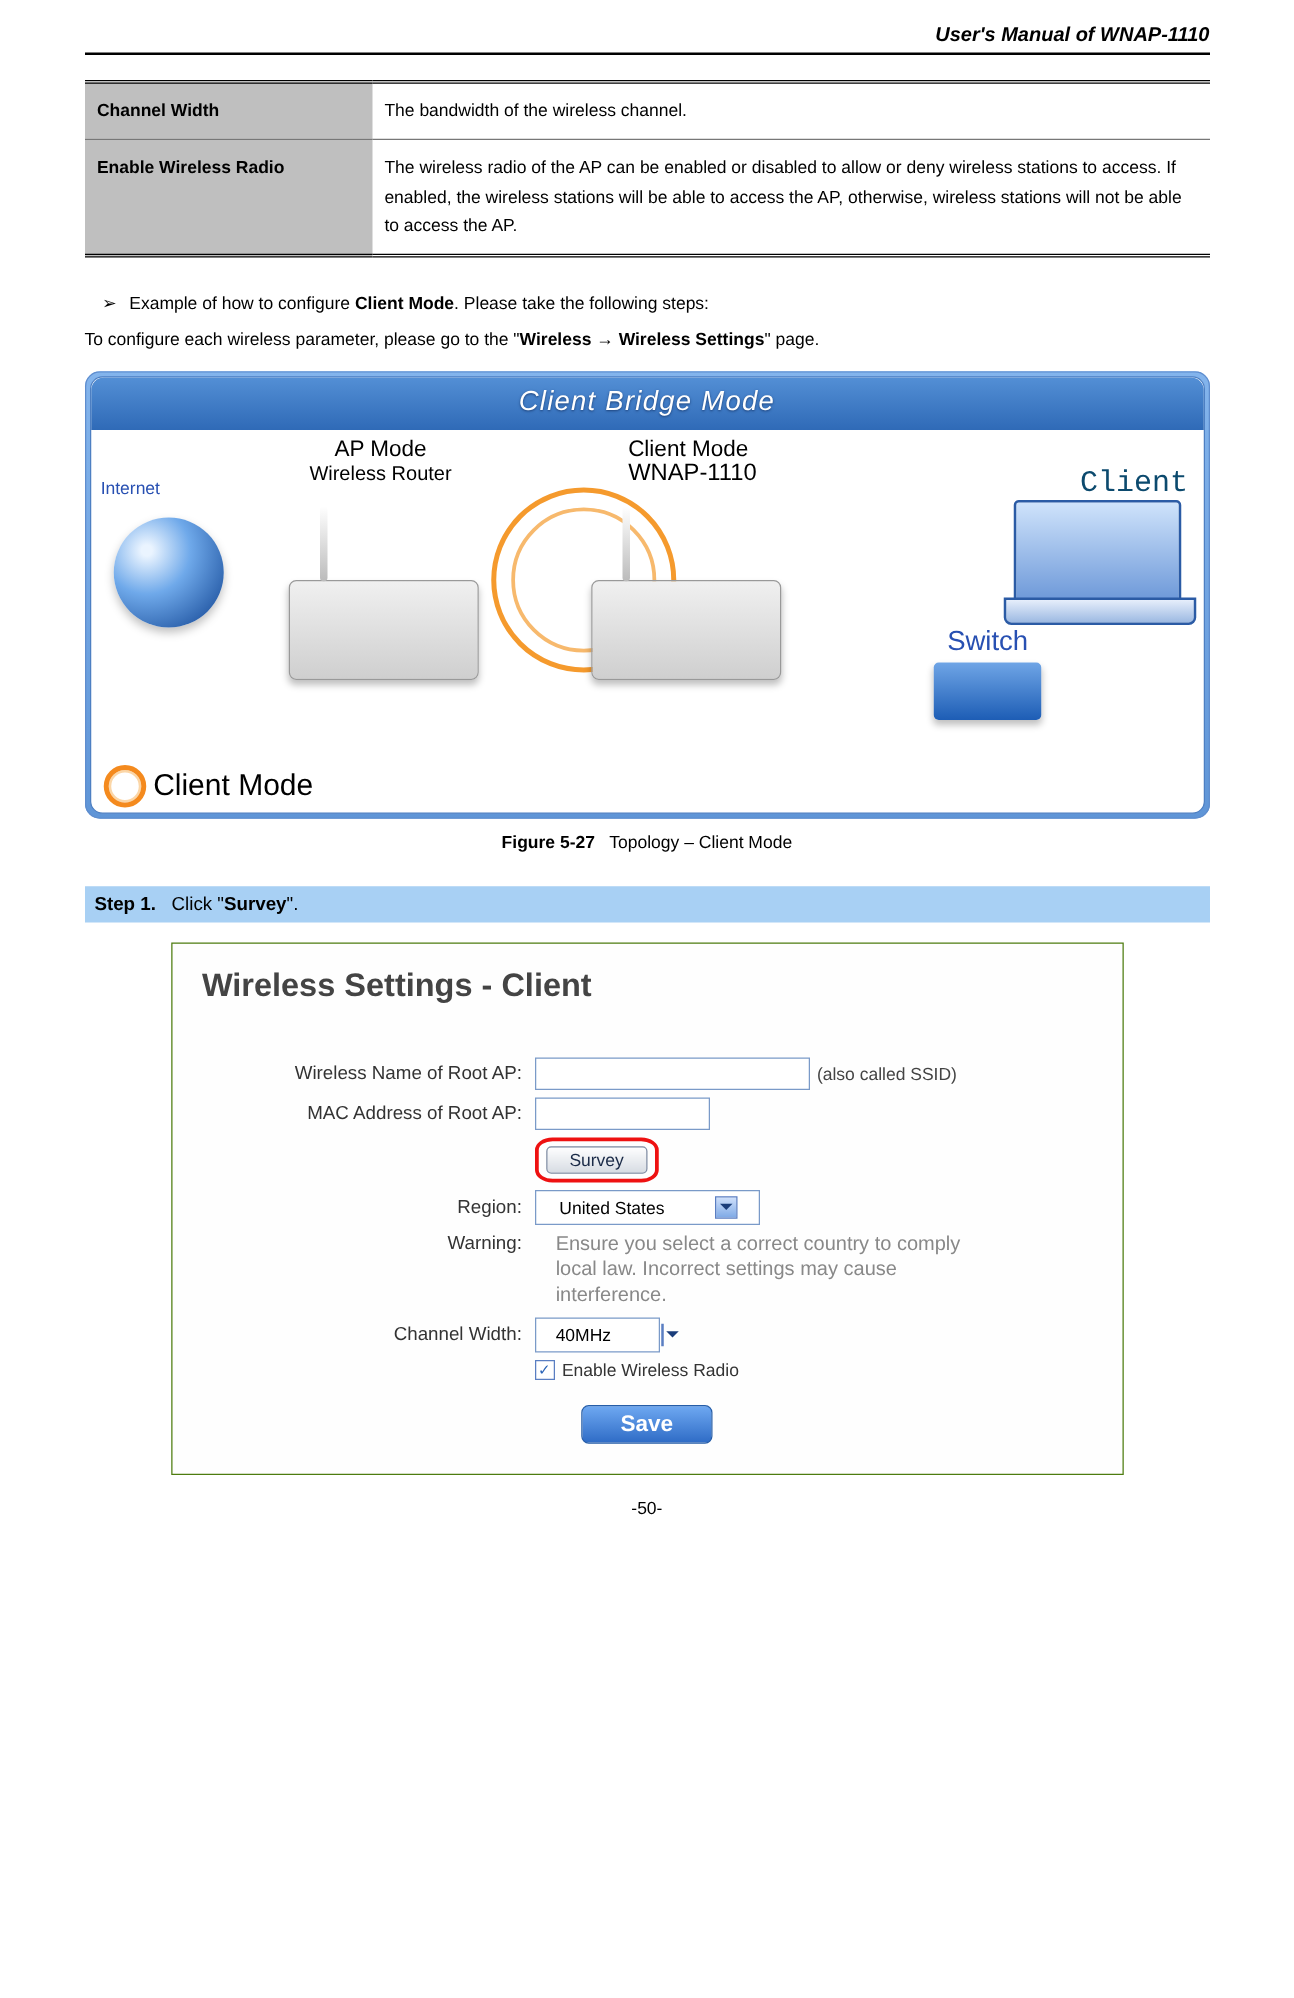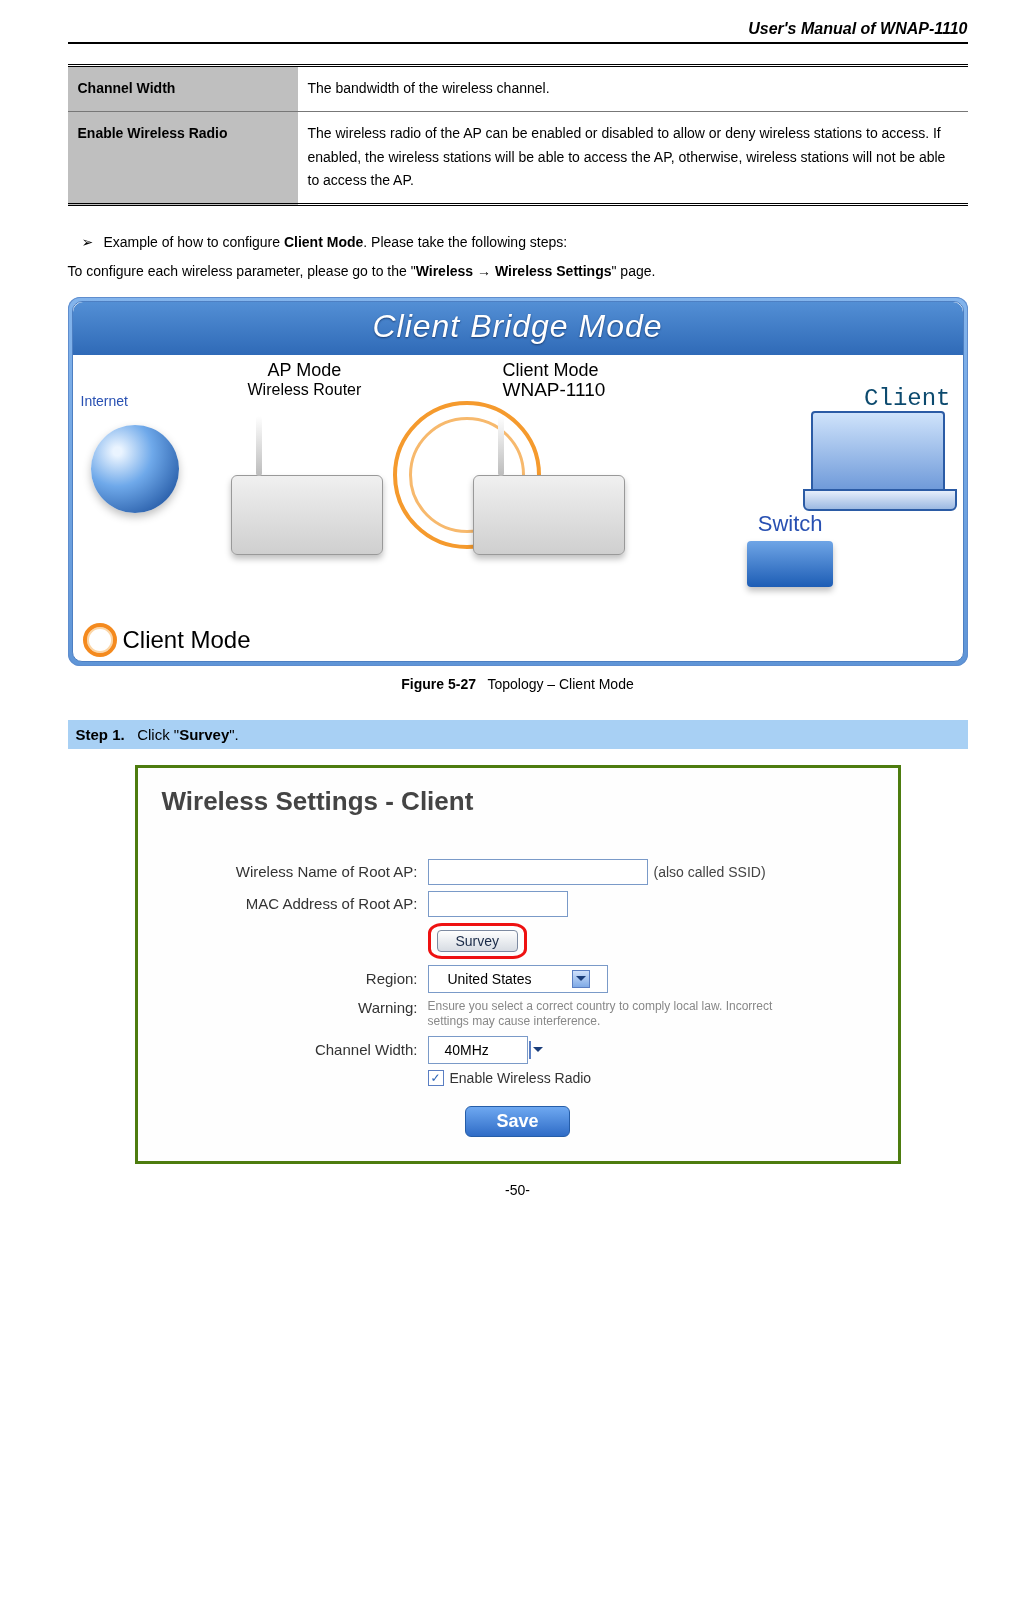--- a/index.html
+++ b/index.html
@@ -59,21 +59,21 @@
     box-shadow: 0 0 0 1px #5f8dce inset;
   }
   .diagram-inner {
     border-radius: 10px;
     background: #fff;
     border:1px solid #4d7fc2;
   }
   .diagram-title {
     background: linear-gradient(#538fd5,#2f6ab7);
     color:#fff;
-    font-size:32px;
+    font-size:22px;
     text-align:center;
     font-style:italic;
     font-family: "Arial Black", Arial, sans-serif;
     padding:6px 0 10px 0;
     border-radius:10px 10px 0 0;
     letter-spacing:1px;
     text-shadow:0 1px 2px #1a3d73;
   }
   .diagram-body {
     height: 290px;
@@ -134,21 +134,21 @@
     padding:6px 8px;
     font-size:15px;
     margin: 6px 0 16px 0;
   }
   .step-bar b { font-weight:bold; }
 
   
   .settings-frame {
     width: 720px;
     margin: 0 auto;
-    border:3px solid #4d7c0f;
+    border:1px solid #4d7c0f;
     padding: 18px 20px 24px 20px;
     background:#fefefe;
     position:relative;
   }
   .settings-title {
     font-size:26px; font-weight:bold; color:#444;
     margin: 0 0 42px 4px;
   }
   .form-row { display:flex; align-items:center; margin:6px 0; }
   .form-row label {
@@ -175,21 +175,21 @@
     font-size:14px; padding:1px 4px 1px 6px;
     display:inline-flex; align-items:center; gap:40px;
   }
   .sel.reg { width:168px; justify-content:center;}
   .sel.ch  { width:78px;  justify-content:space-between;padding-left:16px;}
   .sel .chev { width:16px; height:16px; background:linear-gradient(#cfe0fb,#7faae6);
                border:1px solid #5a7ec2; position:relative;}
   .sel .chev::after{content:""; position:absolute; left:3px; top:5px;
                border-left:5px solid transparent;border-right:5px solid transparent;
                border-top:5px solid #1a3d7a;}
-  .warn-text { color:#888; font-size:12px; line-height:1.3;}
+  .warn-text { color:#888; font-size:16px; line-height:1.3;margin-left:17px;}
   .chk-row { margin-left:270px; margin-top:6px; display:flex; align-items:center; gap:6px; color:#333;}
   .chk {
     width:14px; height:14px; border:1px solid #5a7ec2; background:#fff;
     display:inline-flex; align-items:center; justify-content:center;
     color:#2a63b7; font-size:12px; line-height:1;
   }
   .save-row { text-align:center; margin-top:20px;}
   .btn.save {
     background:linear-gradient(#6ea8f1,#2f6cc6);
     color:#fff; font-size:18px; font-weight:bold;

